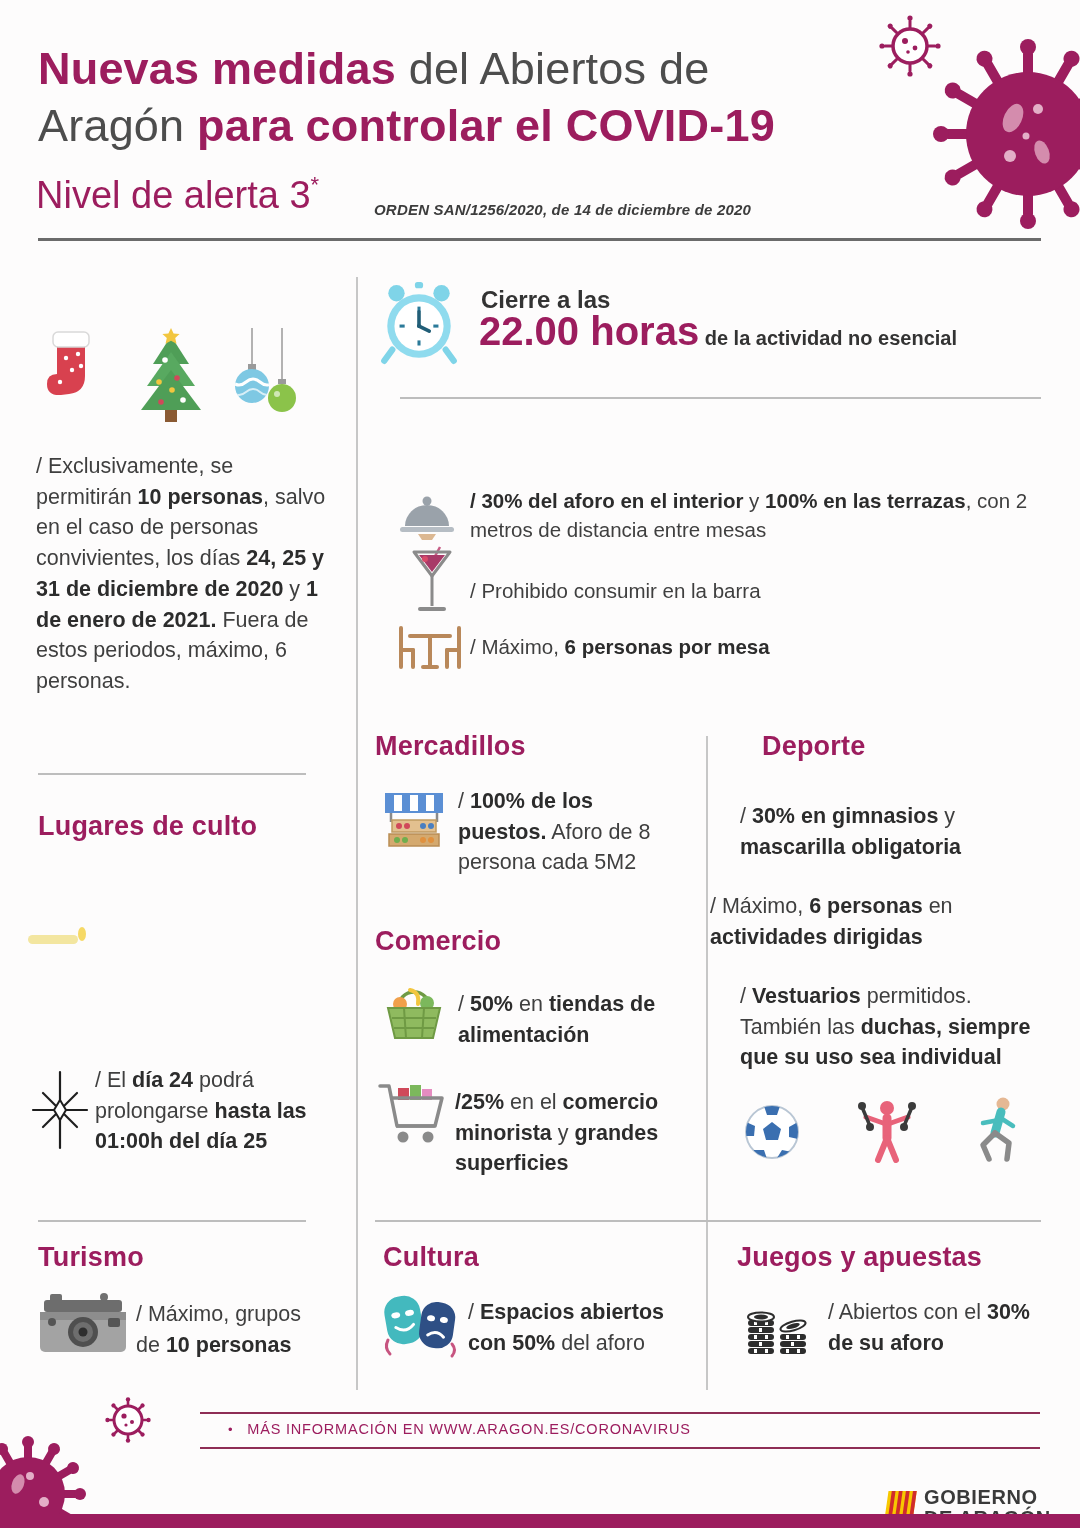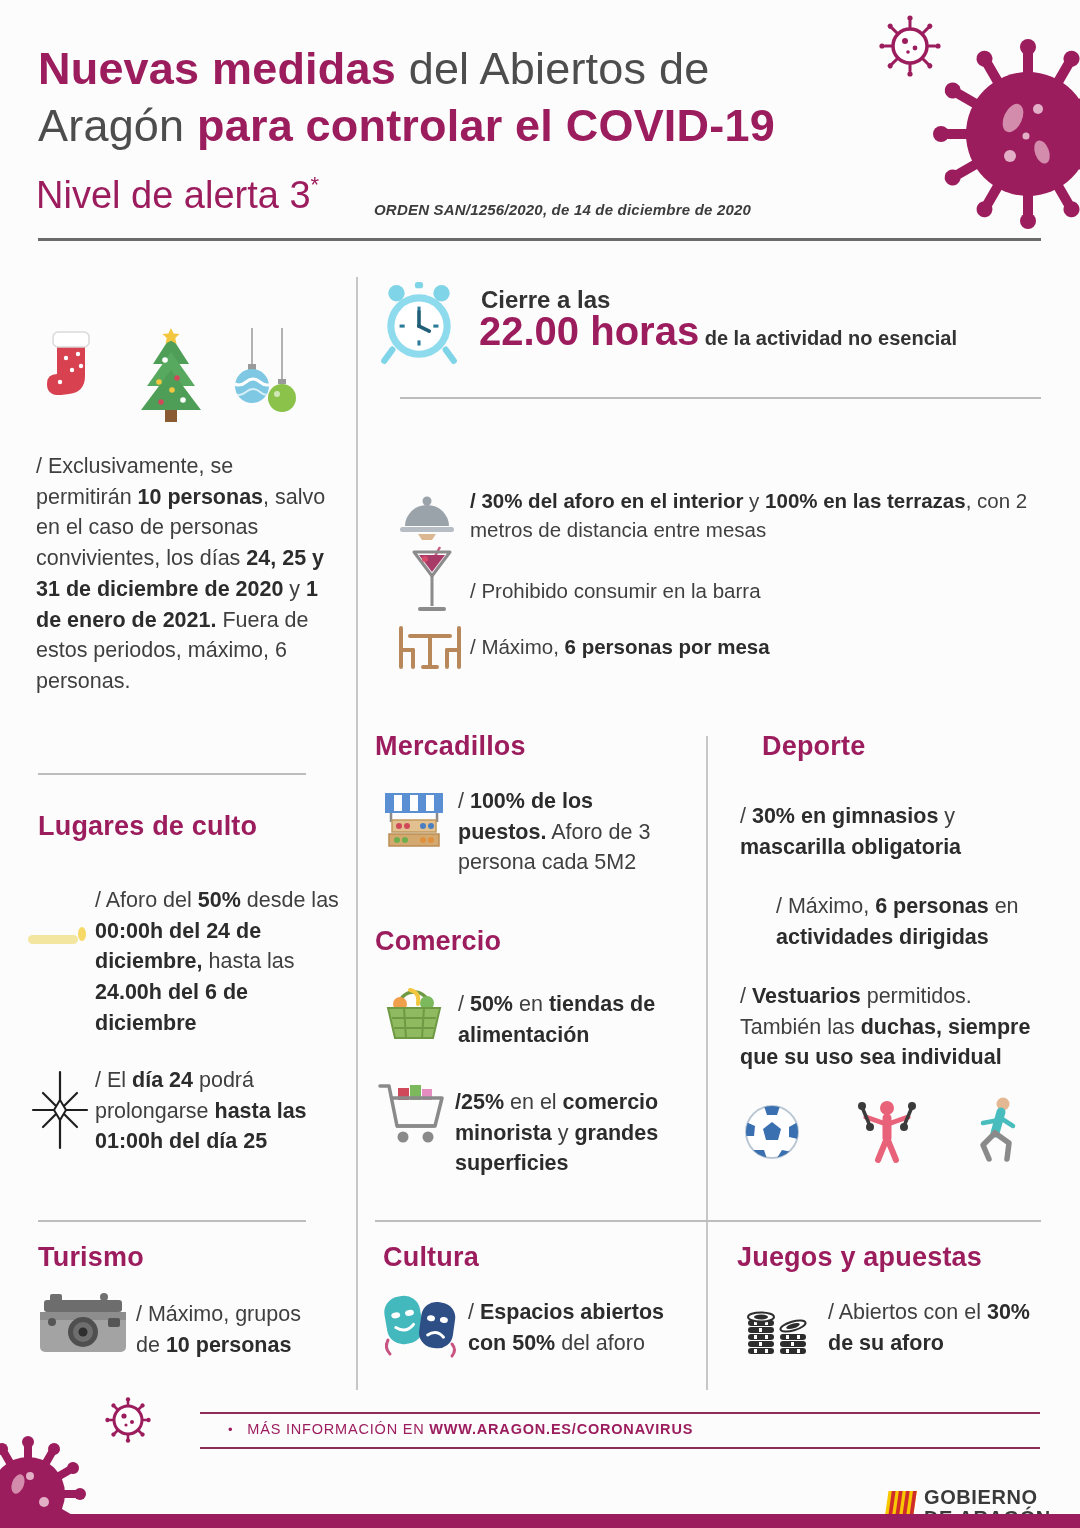--- a/index.html
+++ b/index.html
@@ -48,21 +48,21 @@
   .x-culto2{left:95px;top:1065px;width:252px}
   .x-turismo{left:136px;top:1299px;width:190px}
   .x-host1{left:470px;top:486px;width:576px;font-size:20.5px}
   .x-host2{left:470px;top:576px;width:560px;font-size:20.5px}
   .x-host3{left:470px;top:632px;width:560px;font-size:20.5px}
   .x-merc{left:458px;top:786px;width:228px}
   .x-com1{left:458px;top:989px;width:238px}
   .x-com2{left:455px;top:1087px;width:242px}
   .x-cult{left:468px;top:1297px;width:238px}
   .x-dep1{left:740px;top:801px;width:298px}
-  .x-dep2{left:776px;top:891px;width:298px}
+  .x-dep2{left:710px;top:891px;width:298px}
   .x-dep3{left:740px;top:981px;width:306px}
   .x-jue{left:828px;top:1297px;width:218px}
 
   .deco-tr{right:-2px;top:6px;width:212px;height:256px}
   .deco-bl{left:0;top:1394px;width:190px;height:120px}
   .ic-xmas{left:36px;top:328px;width:265px;height:108px}
   .ic-candle{left:28px;top:924px;width:62px;height:28px}
   .ic-star{left:22px;top:1070px;width:76px;height:80px}
   .ic-camera{left:36px;top:1290px;width:94px;height:70px}
   .ic-clock{left:376px;top:280px;width:86px;height:86px}
@@ -74,21 +74,21 @@
   .ic-cart{left:376px;top:1080px;width:74px;height:68px}
   .ic-masks{left:380px;top:1288px;width:82px;height:72px}
   .ic-sports{left:740px;top:1090px;width:300px;height:82px}
   .ic-chips{left:744px;top:1290px;width:68px;height:68px}
   .ic-flag{left:882px;top:1489px;width:38px;height:32px}
 
   .f-rule-top{position:absolute;left:200px;top:1412px;width:840px;height:2px;background:#8e2d55}
   .f-rule-bot{position:absolute;left:200px;top:1447px;width:840px;height:2px;background:#8e2d55}
   .f-info{position:absolute;left:228px;top:1421px;font-size:14.5px;color:#9c1d5e;letter-spacing:.8px}
   .f-info .bullet{margin-right:14px;font-size:13px}
-  .f-info .url{font-weight:700}
+  .f-info .url{font-weight:400}
   .gov{position:absolute;left:924px;top:1487px;font-size:20px;font-weight:700;color:#3a3a3a;line-height:1.05;letter-spacing:.6px}
   .bottom-bar{position:absolute;left:0;top:1514px;width:1080px;height:14px;background:#9c1d5e}
 </style>
 </head>
 <body>
 
 <div class="page">
 
   <div class="main-title">
     <div><span class="sb sa">Nuevas medidas</span><span> del Abiertos de</span></div>
@@ -242,21 +242,20 @@
         <line x1="51" y1="26" x2="51" y2="43"></line>
     </g>
   </svg>
   <div class="btext x-host3"><span>/ Máximo, </span><span class="sb">6 personas por mesa</span></div>
 
   <div class="sec-title t-culto">Lugares de culto</div>
   <svg class="icon ic-candle" viewBox="0 0 62 28">
     <rect x="0" y="11" width="50" height="9" rx="4.5" fill="#f3e6a0"></rect>
     <ellipse cx="54" cy="10" rx="4" ry="7" fill="#f5d24b" opacity="0.85"></ellipse>
   </svg>
-  <div class="btext x-culto1"><span>/ Aforo del </span><span class="sb">50%</span><span>  desde las </span><span class="sb">00:00h del 24 de diciembre,</span><span> hasta las </span><span class="sb">24.00h del 6 de diciembre</span></div>
   <svg class="icon ic-star" viewBox="0 0 76 80">
     <g stroke="#1e1e1e" stroke-width="2.2" stroke-linecap="round">
       <line x1="38" y1="2" x2="38" y2="78"></line>
       <line x1="11" y1="40" x2="65" y2="40"></line>
       <line x1="21" y1="23" x2="55" y2="57"></line>
       <line x1="55" y1="23" x2="21" y2="57"></line>
     </g>
     <path d="M38,30 L44,40 L38,50 L32,40 Z" fill="#fff" stroke="#1e1e1e" stroke-width="2"></path>
   </svg>
   <div class="btext x-culto2"><span>/ El </span><span class="sb">día 24</span><span> podrá prolongarse </span><span class="sb">hasta las 01:00h del día 25</span></div>
@@ -276,21 +275,21 @@
     <circle cx="15" cy="50" r="3" fill="#6fae4e"></circle>
       <circle cx="23" cy="50" r="3" fill="#6fae4e"></circle>
     <circle cx="41" cy="50" r="3" fill="#e0913f"></circle>
       <circle cx="49" cy="50" r="3" fill="#e0913f"></circle>
     <rect x="4" y="4" width="56" height="18" fill="#fff" stroke="#5b8fd4" stroke-width="2"></rect>
     <rect x="4" y="4" width="8" height="18" fill="#5b8fd4"></rect>
       <rect x="20" y="4" width="8" height="18" fill="#5b8fd4"></rect>
     <rect x="36" y="4" width="8" height="18" fill="#5b8fd4"></rect>
       <rect x="52" y="4" width="8" height="18" fill="#5b8fd4"></rect>
   </svg>
-  <div class="btext x-merc"><span>/ </span><span class="sb">100% de los puestos.</span><span> Aforo de 3 persona cada 5M2</span></div>
+  <div class="btext x-merc"><span>/ </span><span class="sb">100% de los puestos.</span><span> Aforo de 8 persona cada 5M2</span></div>
 
   <div class="sec-title t-com">Comercio</div>
   <svg class="icon ic-basket" viewBox="0 0 64 60">
     <path d="M16,24 a16,16 0 0 1 32,0" fill="none" stroke="#6f9a44" stroke-width="3.5"></path>
     <circle cx="18" cy="20" r="7" fill="#f0a04b"></circle>
     <circle cx="45" cy="19" r="7" fill="#7cb85c"></circle>
     <path d="M28,6 q10,2 8,14" fill="none" stroke="#f2c63f" stroke-width="4" stroke-linecap="round"></path>
     <path d="M6,24 L58,24 L51,54 L13,54 Z" fill="#8fba5f" stroke="#6f9a44" stroke-width="2"></path>
     <line x1="10" y1="34" x2="54" y2="34" stroke="#6f9a44" stroke-width="2"></line>
     <line x1="12" y1="44" x2="52" y2="44" stroke="#6f9a44" stroke-width="2"></line>

